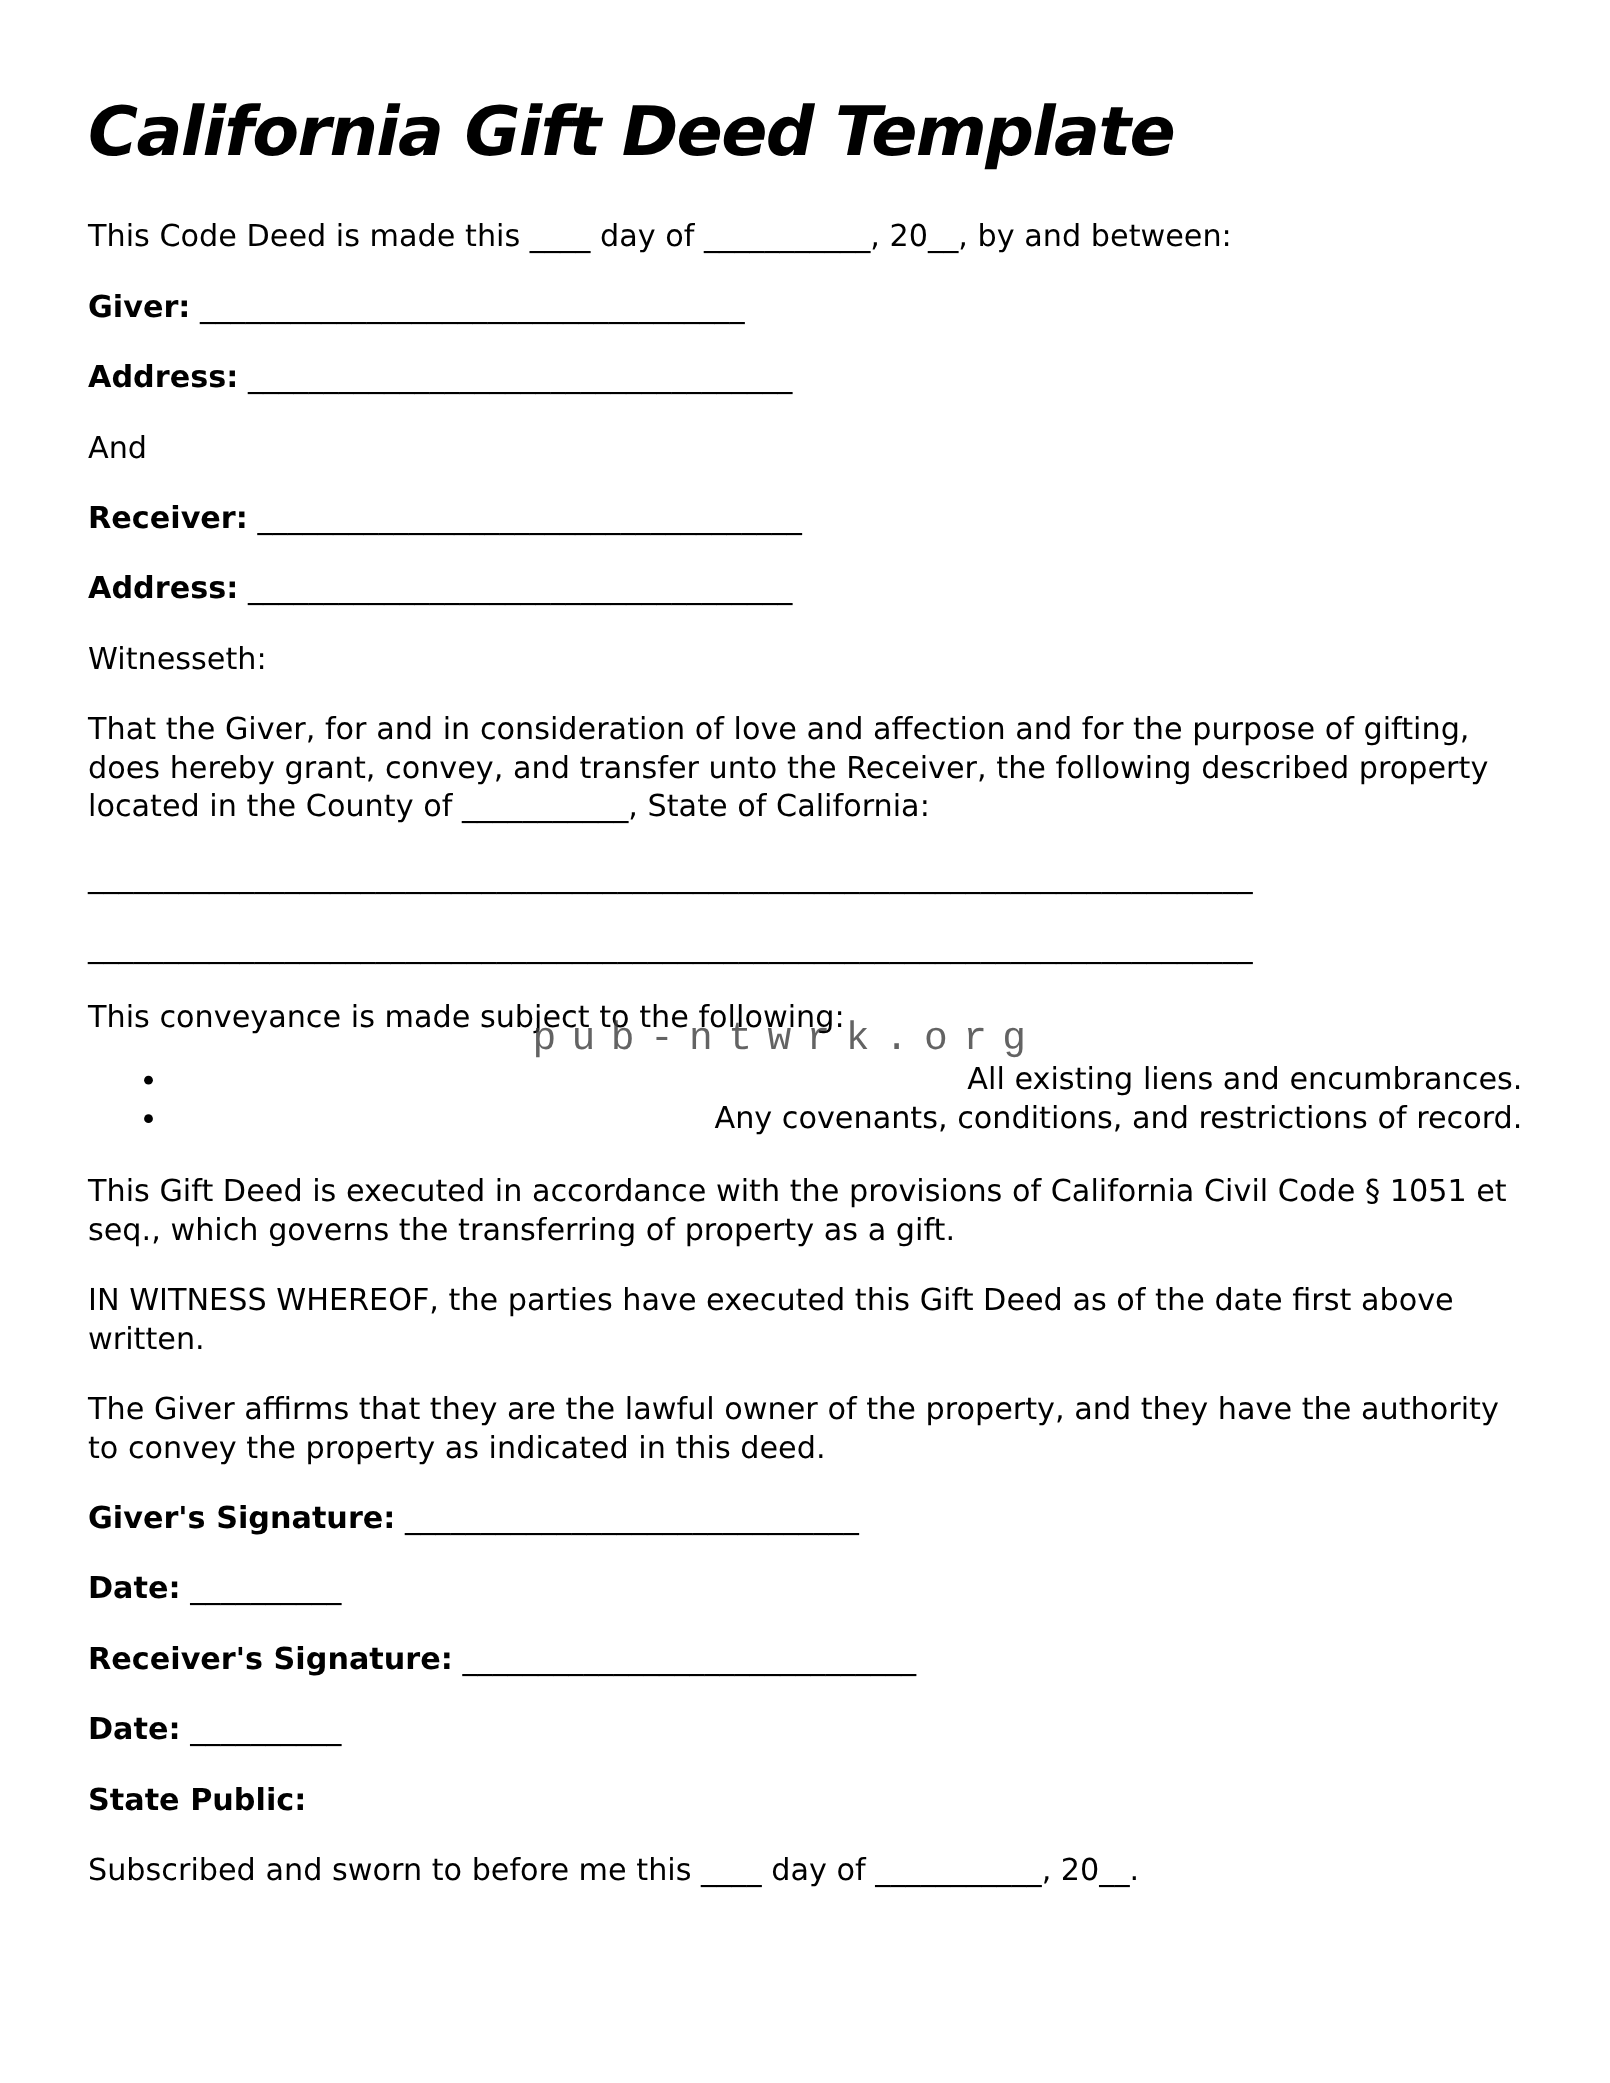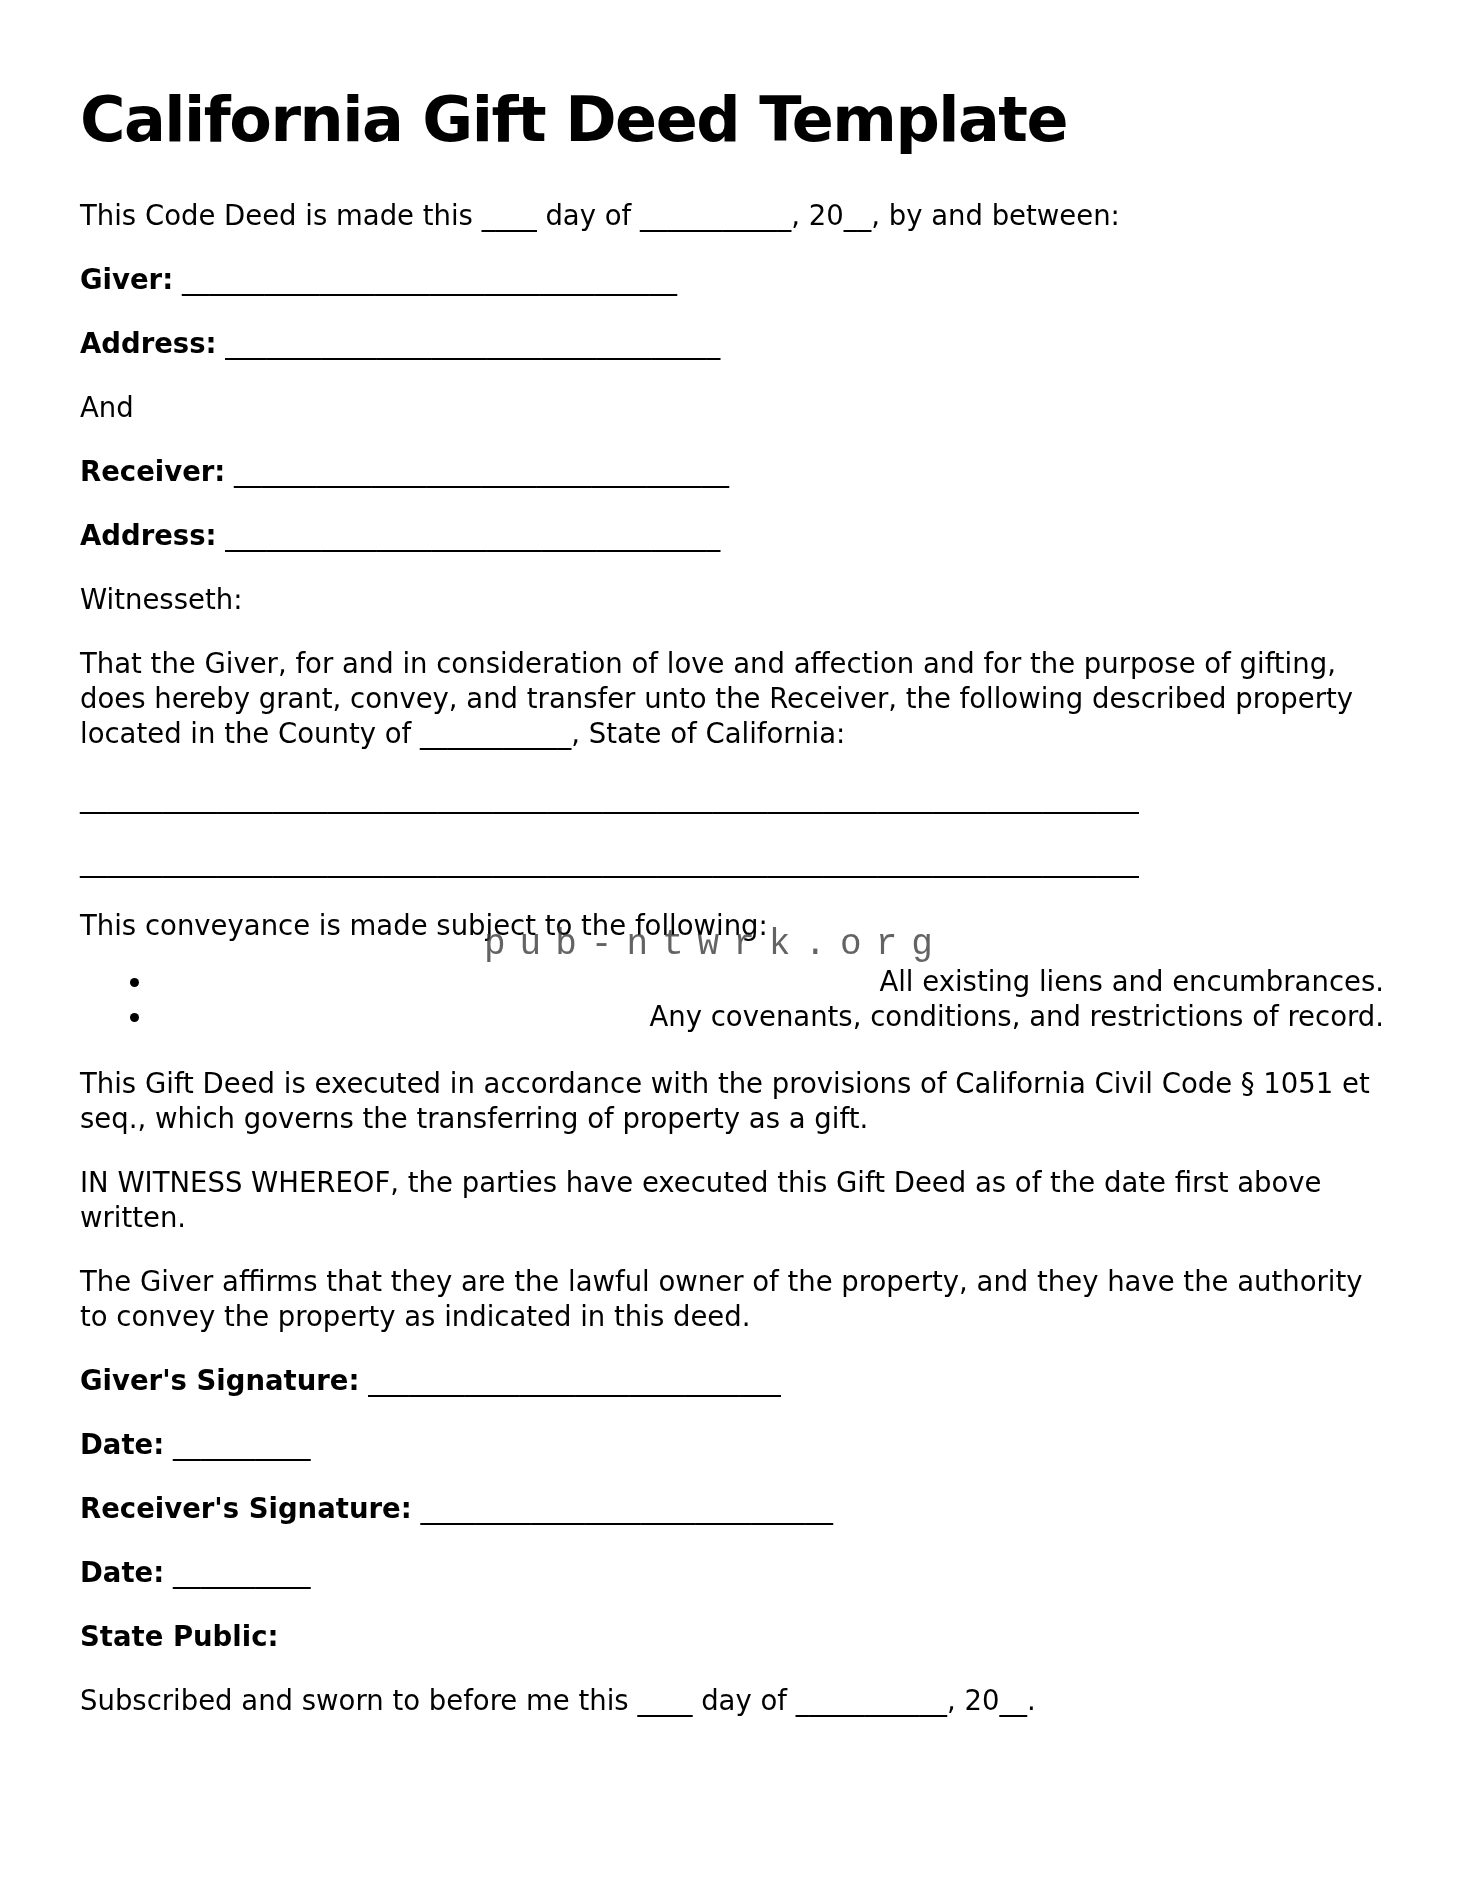--- a/index.html
+++ b/index.html
@@ -19,20 +19,21 @@
     font-size: 27.5px;
     line-height: 35px;
     overflow: hidden;
   }
   h1.doc-title {
     font-size: 62px;
     line-height: 76px;
     font-weight: bold;
     letter-spacing: -1.5px;
     margin: 0 0 40px 0;
+    font-style: italic;
   }
   .page p {
     margin: 0 0 29px 0;
   }
   .lbl {
     font-weight: bold;
   }
   .blank {
     font-weight: normal;
     white-space: pre-wrap;

